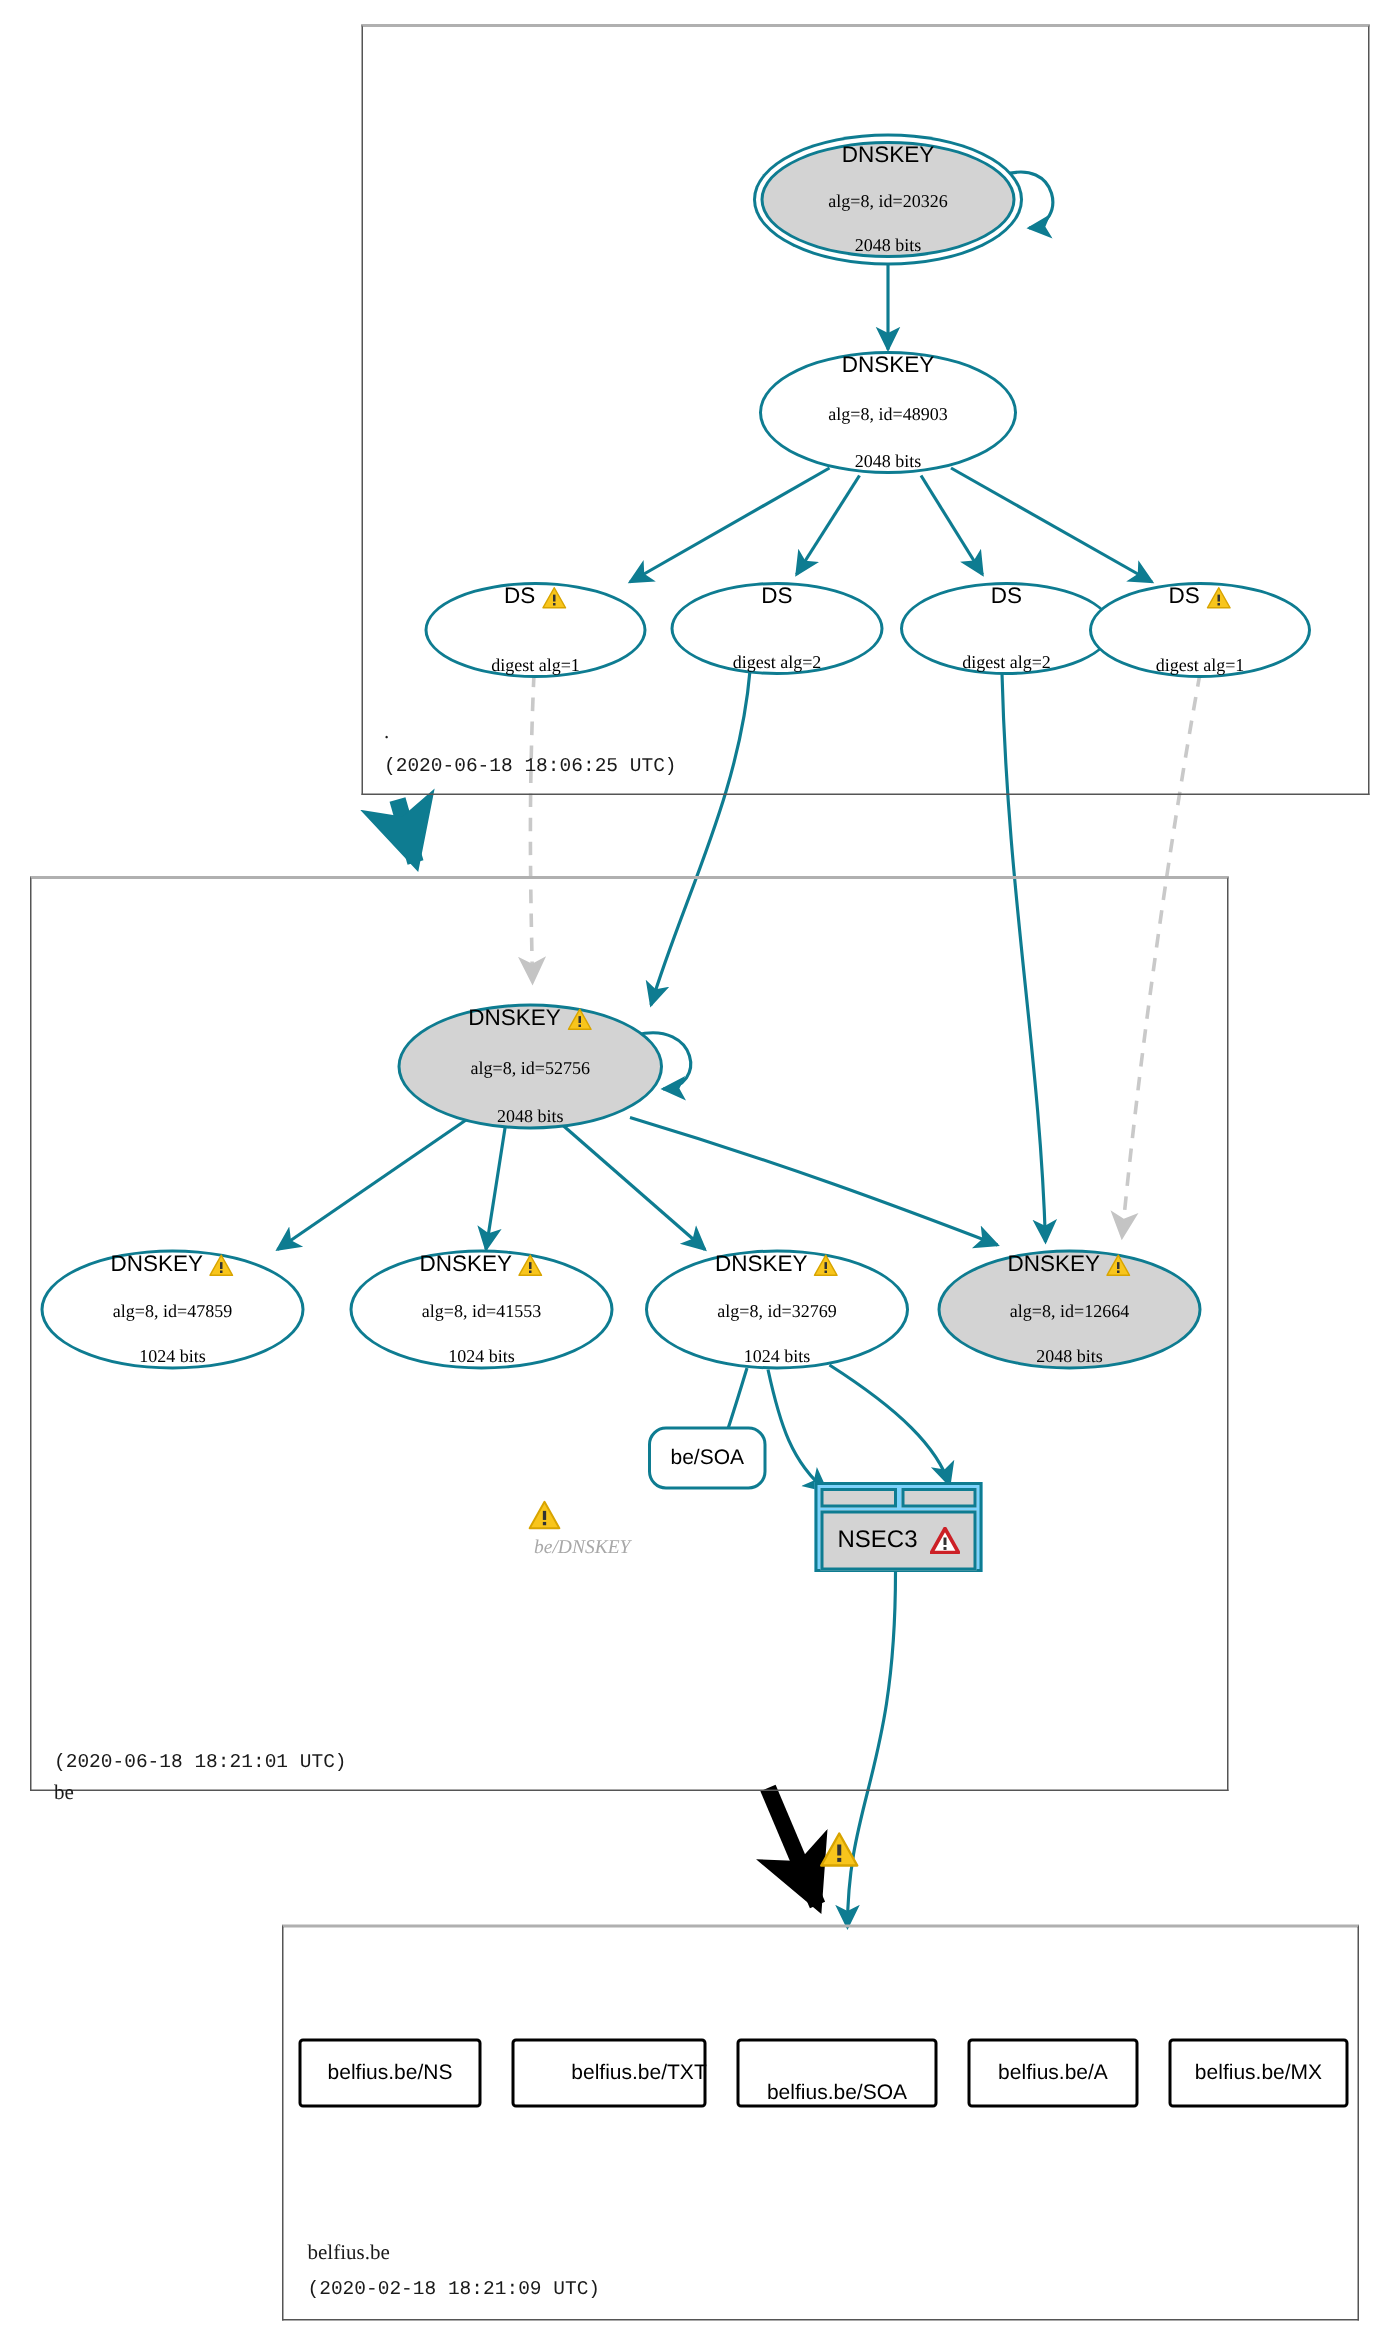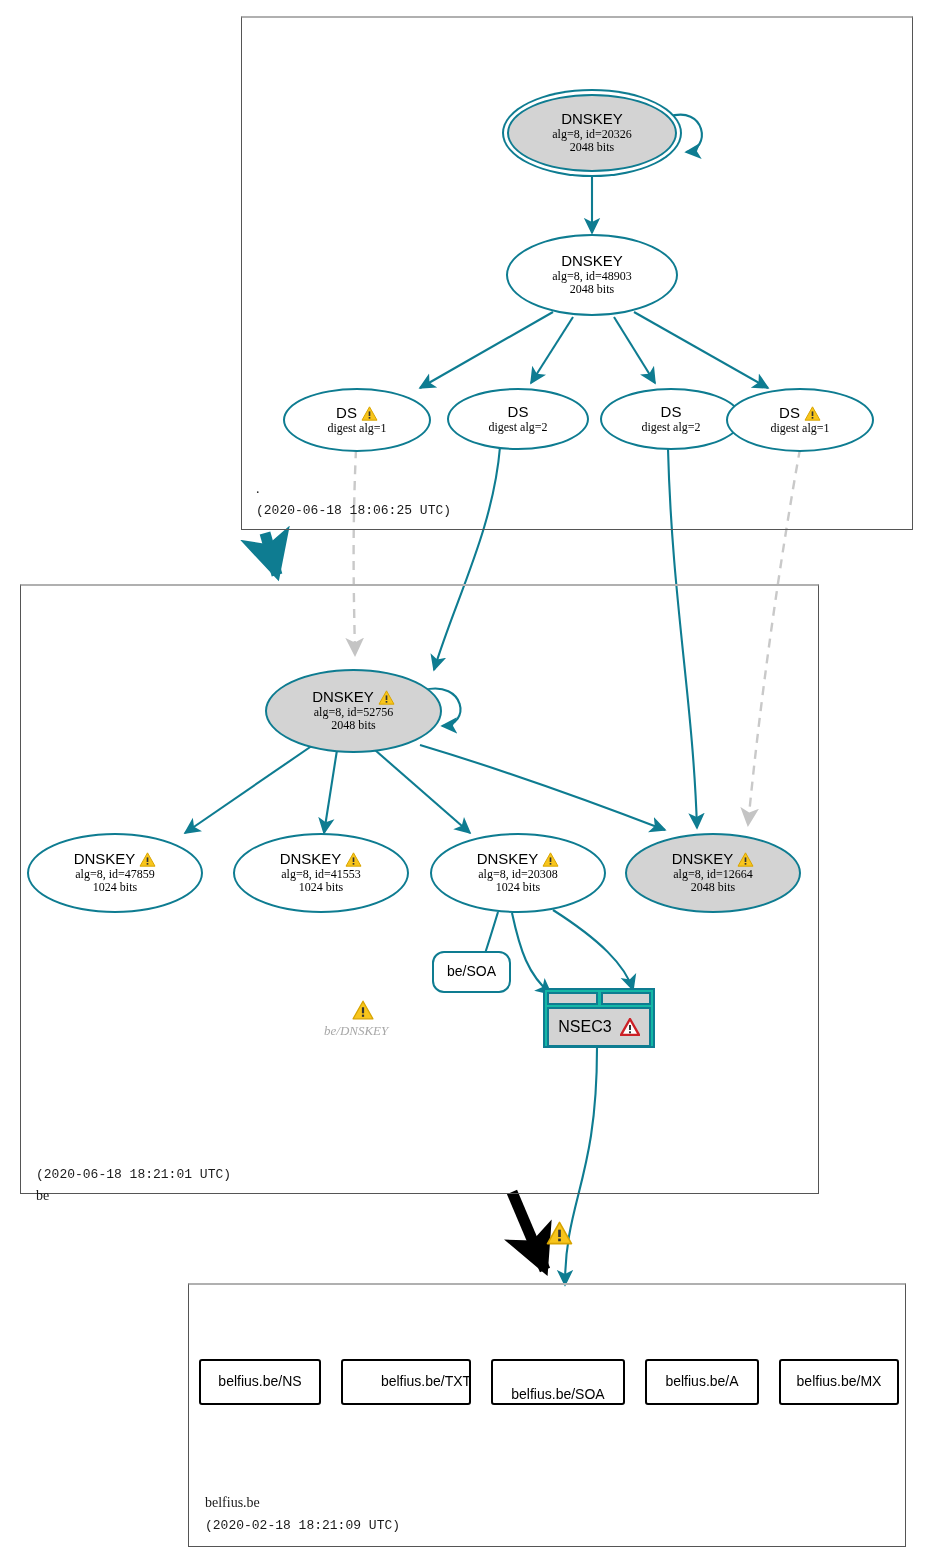--- a/index.html
+++ b/index.html
@@ -53,20 +53,21 @@
     flex-direction: column;
     align-items: center;
     justify-content: center;
     text-align: center;
     line-height: 1.12;
   }
   .ellipse {
     border: 2px solid #0e7c91;
     border-radius: 50%;
     background: #ffffff;
+    justify-content: space-between;
   }
   .ellipse.filled { background: #d3d3d3; }
   .ellipse.dbl {
     box-shadow: 0 0 0 3px #ffffff, 0 0 0 5px #0e7c91;
   }
   .rrset {
     border: 2px solid #0e7c91;
     border-radius: 12px;
     background: #ffffff;
   }
@@ -101,21 +102,21 @@
   }
   .warn svg { display: block; }
   .warn-standalone {
     position: absolute;
   }
   
   .nsec3 {
     position: absolute;
     box-sizing: border-box;
     border: 2px solid #0e7c91;
-    background: #14b8a6;
+    background: #7dd3fc;
     padding: 2px;
     text-align: center;
   }
   .nsec3-top {
     display: flex;
     gap: 3px;
     height: 13px;
     margin-bottom: 2px;
   }
   .nsec3-cell {
@@ -135,20 +136,21 @@
     gap: 8px;
   }
   .nsec3-body .node-title { font-size: 16px; }
   .be-dnskey-label {
     position: absolute;
     font-family: "Liberation Serif", serif;
     font-style: italic;
     font-size: 13px;
     color: #a8a8a8;
     white-space: nowrap;
+    margin-left: 32px;
   }
 </style>
 </head>
 <body>
 
 <div id="root">
 
   <svg id="graph-svg" viewBox="0 0 925 1562" xmlns="http://www.w3.org/2000/svg">
     <defs>
       <marker id="ar-teal" markerWidth="9" markerHeight="9" refX="7.2" refY="4.5" orient="auto" markerUnits="strokeWidth">
@@ -329,21 +331,21 @@
     <div class="node-title">
       <span>DNSKEY</span>
       <span class="warn">
         <svg viewBox="0 0 20 18" width="17" height="15">
           <path d="M10 1 L19 17 L1 17 Z" fill="#f8c51c" stroke="#d8a400" stroke-width="1.2" stroke-linejoin="round"></path>
           <rect x="9" y="6.5" width="2" height="5.5" fill="#333"></rect>
           <rect x="9" y="13.2" width="2" height="2" fill="#333"></rect>
         </svg>
       </span>
     </div>
-    <div class="node-sub">alg=8, id=20308</div>
+    <div class="node-sub">alg=8, id=32769</div>
     <div class="node-sub">1024 bits</div>
   </div>
 
   <div class="node ellipse filled" style="left:625px; top:833px; width:176px; height:80px;">
     <div class="node-title">
       <span>DNSKEY</span>
       <span class="warn">
         <svg viewBox="0 0 20 18" width="17" height="15">
           <path d="M10 1 L19 17 L1 17 Z" fill="#f8c51c" stroke="#d8a400" stroke-width="1.2" stroke-linejoin="round"></path>
           <rect x="9" y="6.5" width="2" height="5.5" fill="#333"></rect>

